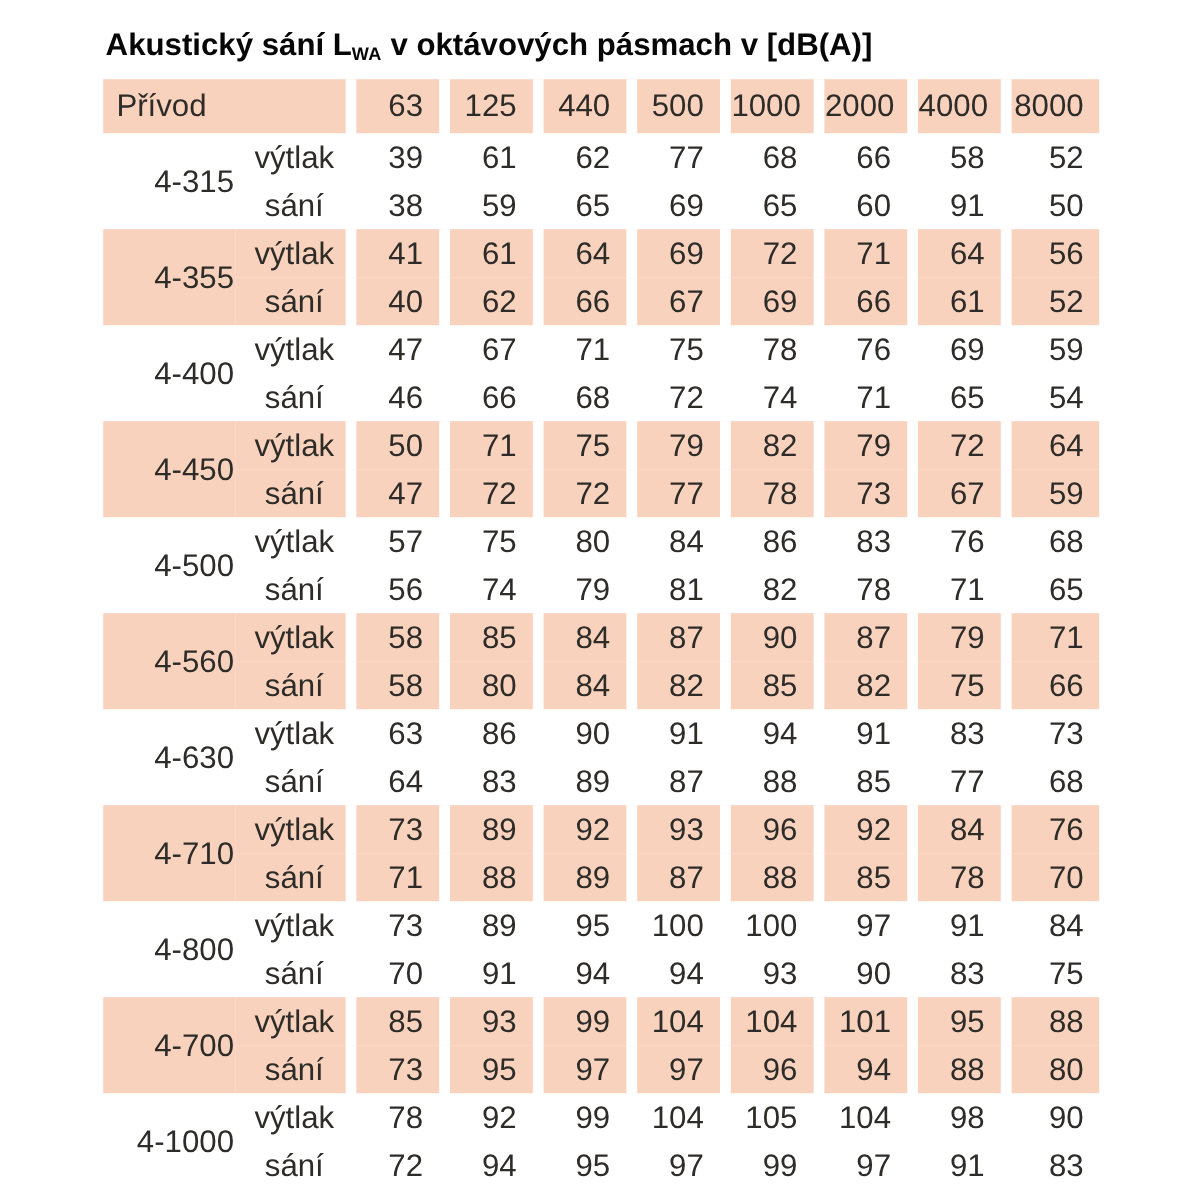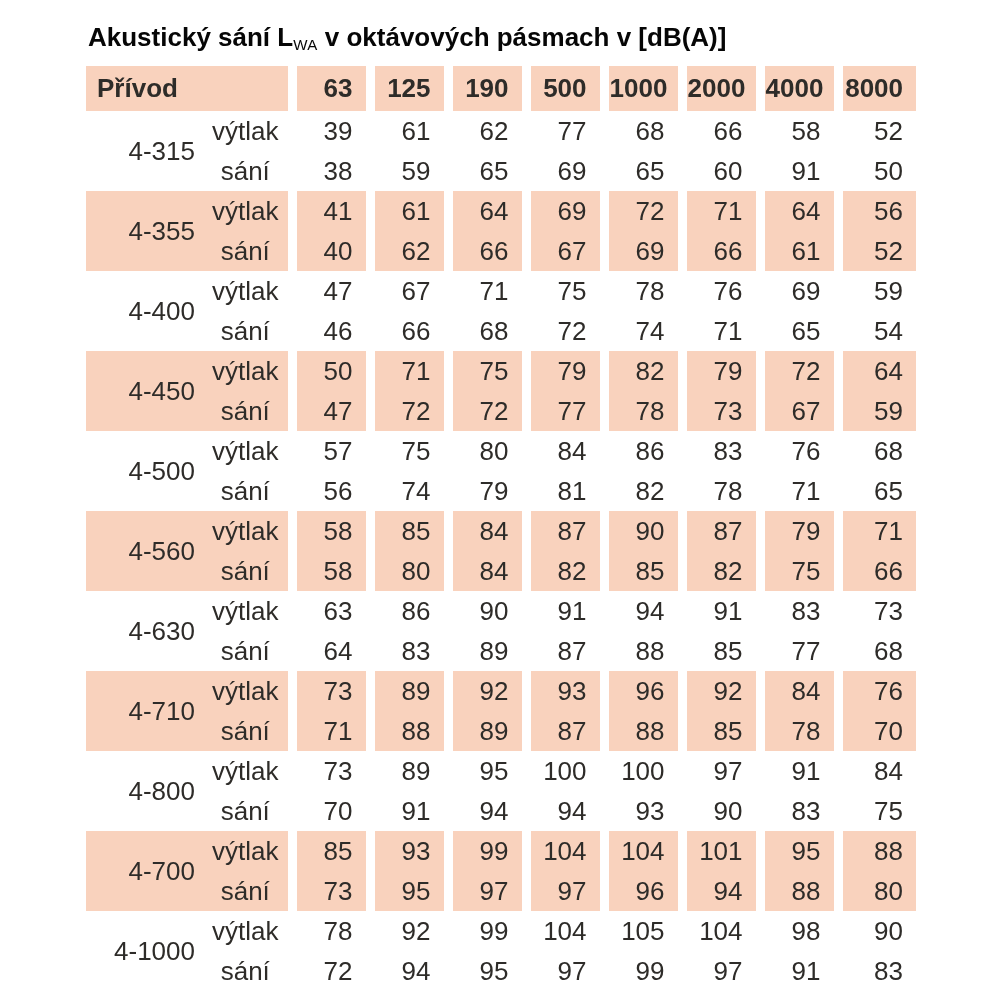--- a/index.html
+++ b/index.html
@@ -21,38 +21,38 @@
   }
   .title {
     font-size: 26px;
     font-weight: bold;
     color: #060606;
     margin: 0 0 13px 2px;
     white-space: nowrap;
   }
   .title sub {
     font-size: 0.58em;
-    font-weight: normal;
+    font-weight: bold;
     vertical-align: baseline;
     position: relative;
     top: 0.28em;
     letter-spacing: 0.02em;
   }
   table.acoustic {
     border-collapse: collapse;
     table-layout: fixed;
     width: 830px;
     font-size: 26px;
     color: var(--ink);
   }
   col.c-model    { width: 110px; }
   col.c-sublabel { width: 96px; }
   col.c-data     { width: 78px; }
 
-  thead th { height: 45px; font-weight: bold; }
+  thead th { height: 45px; font-weight: normal; }
   tbody td { height: 40px; }
 
   tr.shaded th, tr.shaded td { background: var(--peach); }
 
   th.label-cell {
     text-align: left;
     padding-left: 11px;
   }
   .num {
     text-align: right;
@@ -88,21 +88,21 @@
         <col class="c-data">
         <col class="c-data">
         <col class="c-data">
     </colgroup>
     <thead>
       <tr id="header-row" class="shaded">
         <th class="label-cell" colspan="2">Přívod</th>
 
       <th class="num">63</th>
           <th class="num">125</th>
-          <th class="num">190</th>
+          <th class="num">440</th>
           <th class="num">500</th>
           <th class="num">1000</th>
           <th class="num">2000</th>
           <th class="num">4000</th>
           <th class="num">8000</th>
         </tr>
     </thead>
     <tbody id="table-body">
 
     <tr class="plain">

